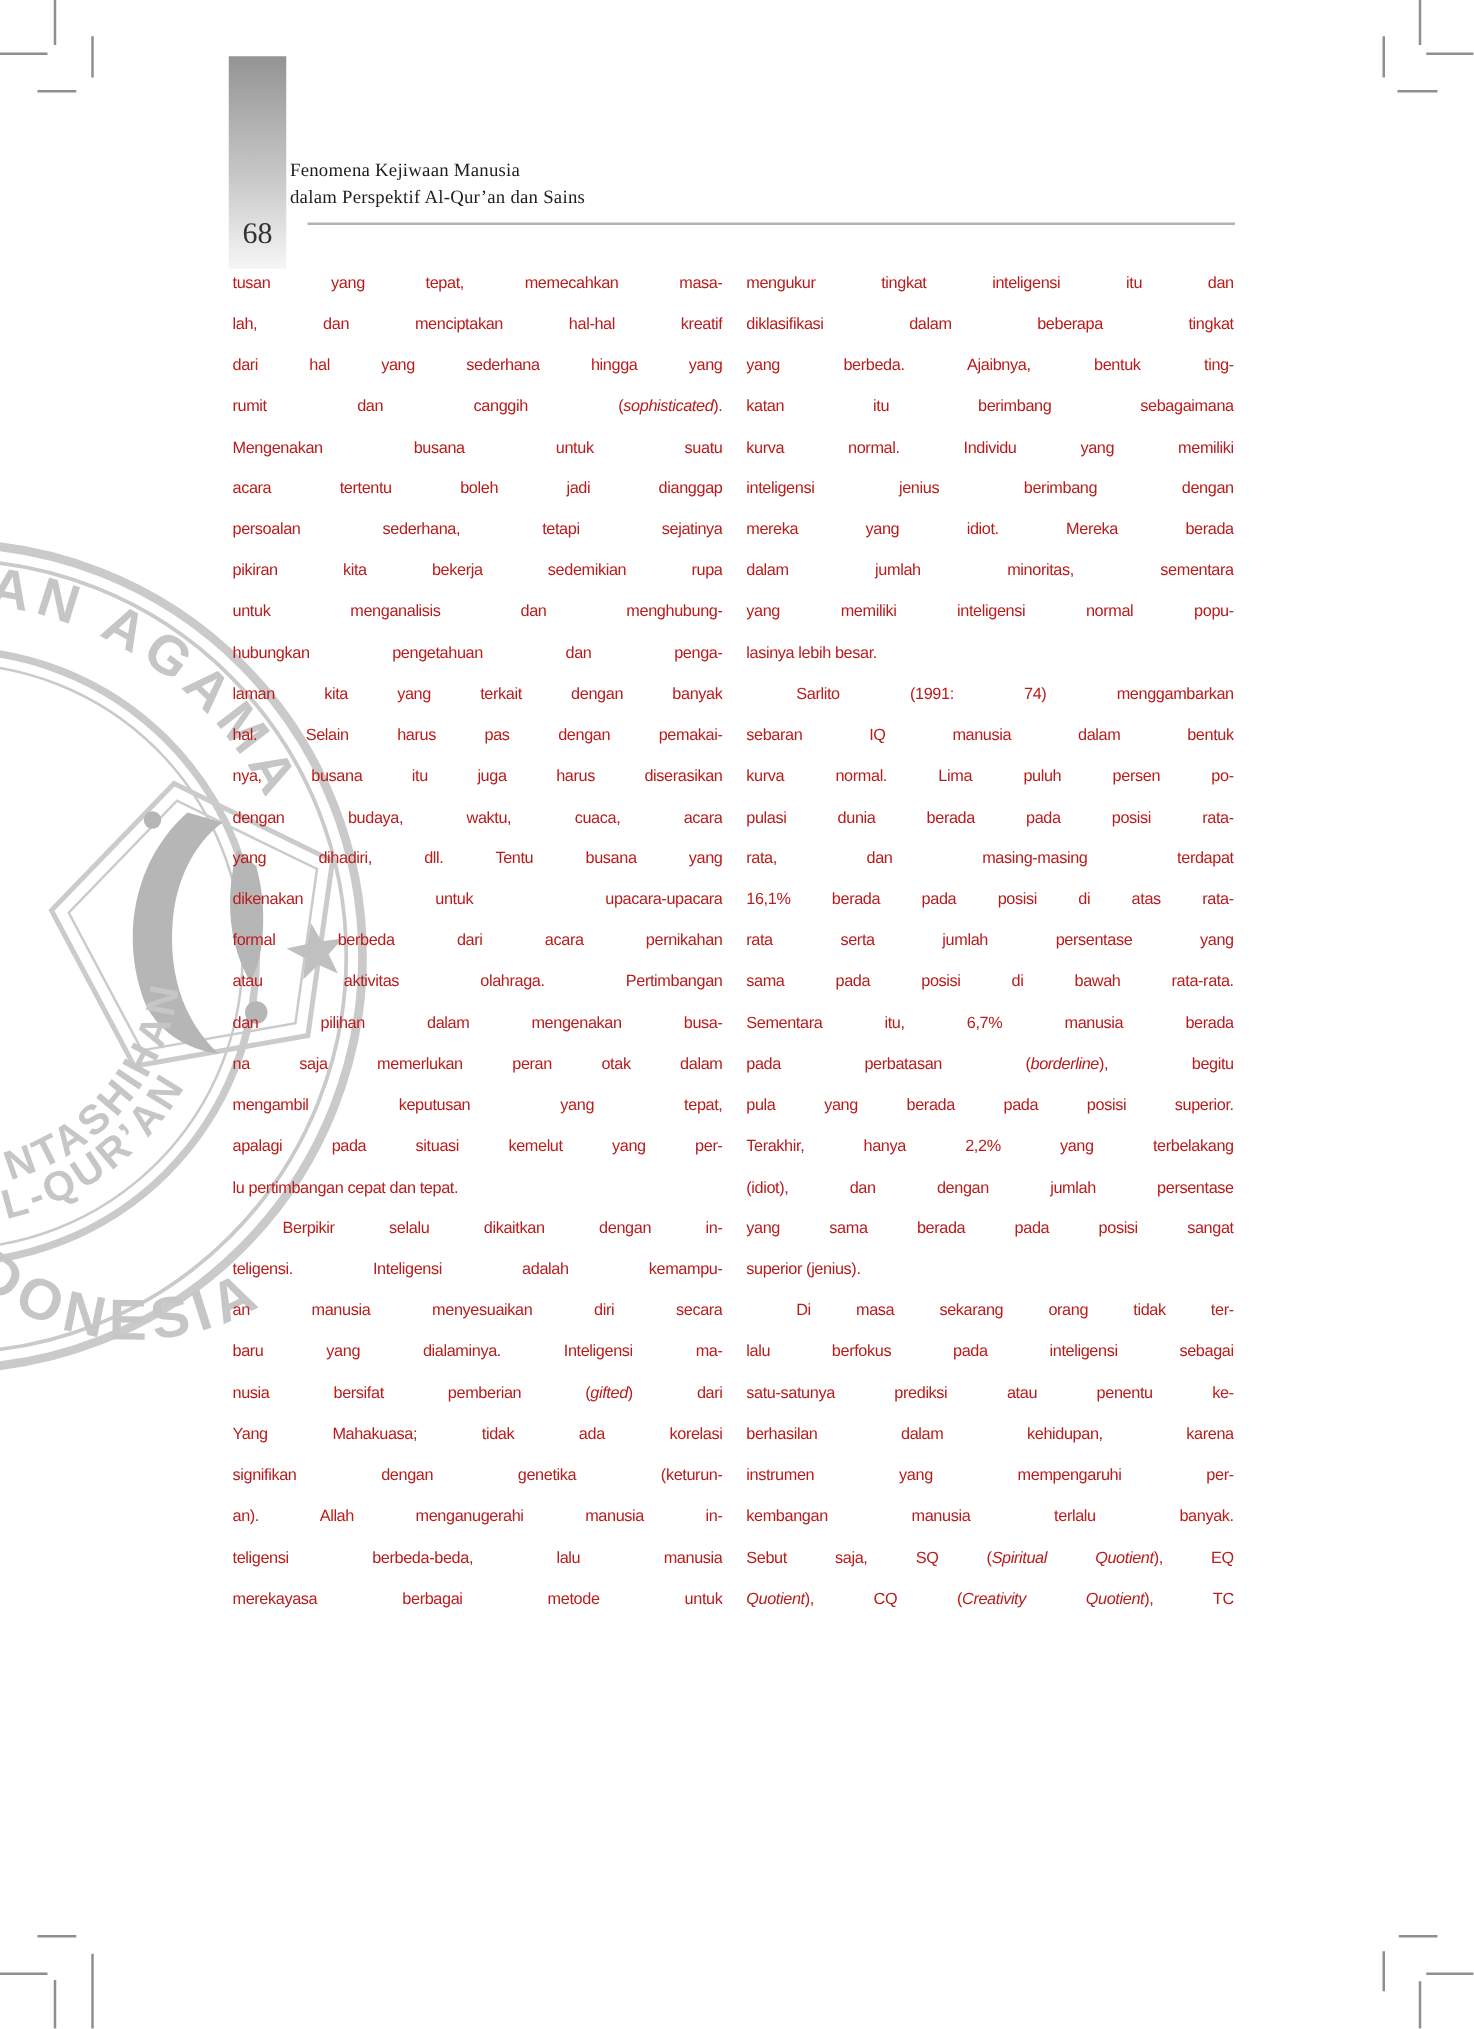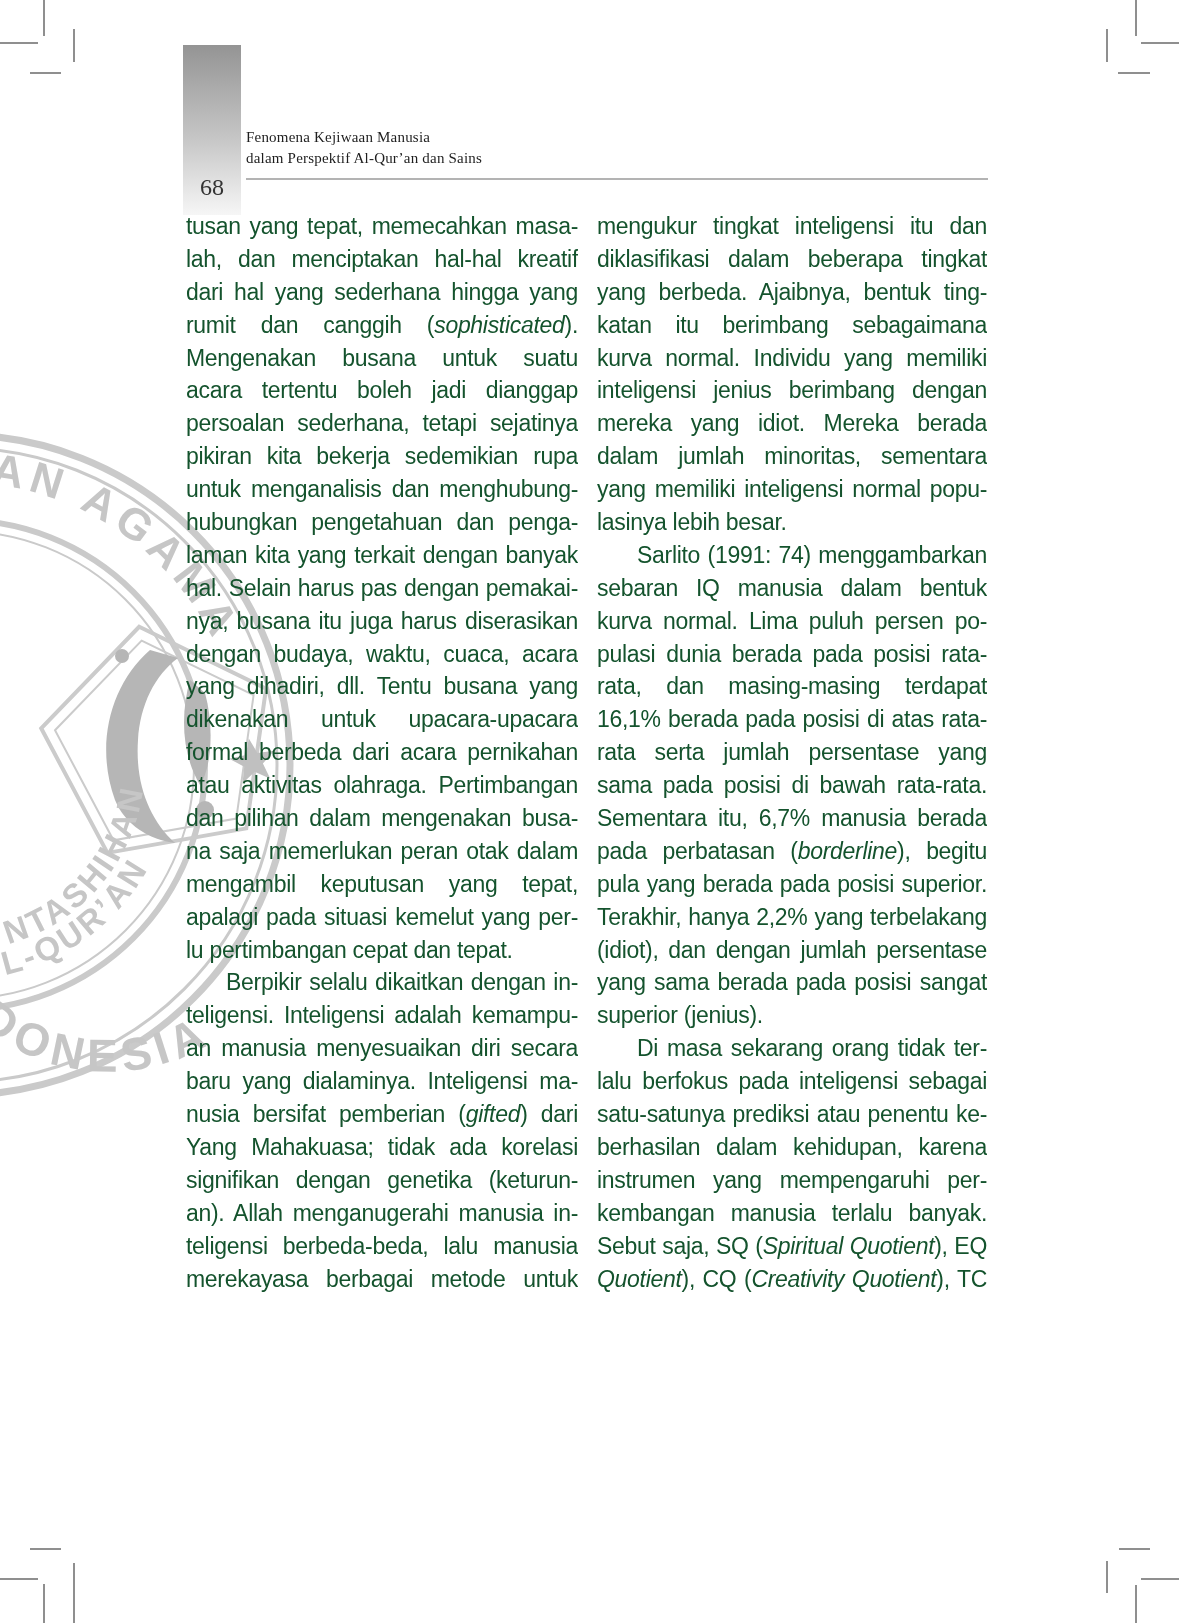--- a/index.html
+++ b/index.html
@@ -2,29 +2,29 @@
 <html><head>
 <meta charset="utf-8">
 <style>
   html,body{margin:0;padding:0;background:#ffffff;}
   .page{position:relative;width:1179px;height:1623px;background:#fff;overflow:hidden;
         font-family:"Liberation Sans",sans-serif;}
   
   .wm{position:absolute;left:0;top:415px;z-index:1;}
   .wmt{fill:#c6c6c6;font-weight:bold;font-family:"Liberation Sans",sans-serif;}
   
-  .gradbar{position:absolute;left:183px;top:45px;width:58px;height:170px;z-index:2;
+  .gradbar{position:absolute;left:183px;top:45px;width:46px;height:170px;z-index:2;
            background:linear-gradient(#949494,#c6c6c6 55%,#f6f6f6 100%);}
   .pagenum{position:absolute;bottom:14px;left:0;width:100%;text-align:center;
            font-family:"Liberation Serif",serif;font-size:24px;color:#333;}
-  .htitle{position:absolute;left:246px;top:127px;z-index:2;color:#1e1e1e;
+  .htitle{position:absolute;left:232px;top:127px;z-index:2;color:#1e1e1e;
           font-family:"Liberation Serif",serif;font-size:15px;line-height:21px;letter-spacing:.2px;}
   .hrule{position:absolute;left:246px;top:178px;width:742px;height:2px;background:#b3b3b3;z-index:2;}
   
-  .col{position:absolute;top:210px;z-index:2;color:#14532d;font-size:23px;
+  .col{position:absolute;top:210px;z-index:2;color:#b91c1c;font-size:13px;
        line-height:32.9px;letter-spacing:-0.3px;}
   .col.left{left:186px;width:392px;}
   .col.right{left:597px;width:390px;}
   .line{text-align:justify;text-align-last:justify;height:32.9px;overflow:hidden;}
   .line.pend{text-align-last:left;}
   .line.ind{text-indent:40px;}
   .it{font-style:italic;}
   
   .mk{position:absolute;background:#8f8f8f;z-index:3;}
 </style>

